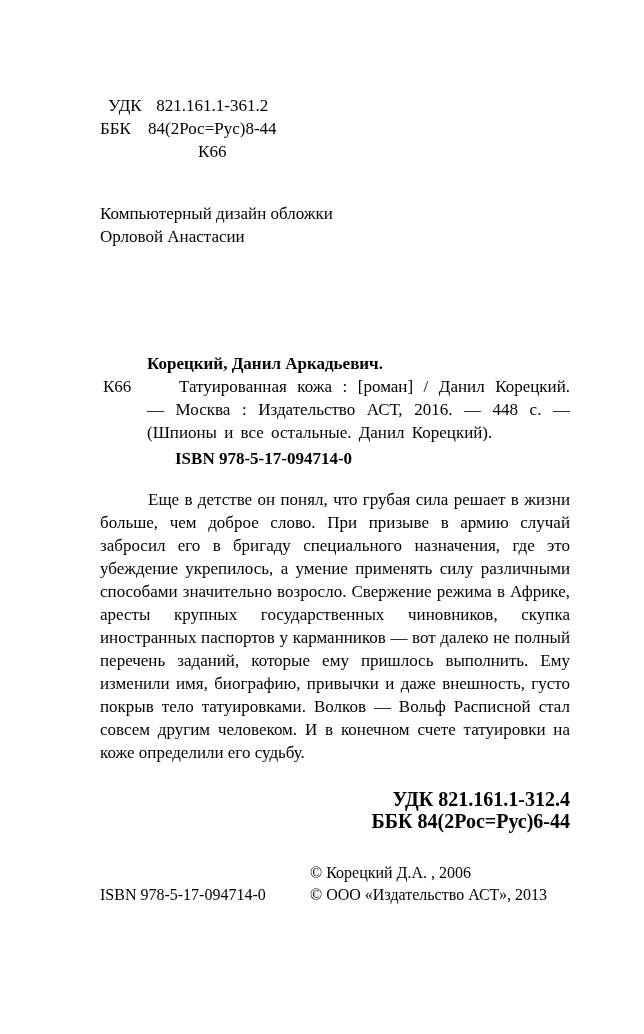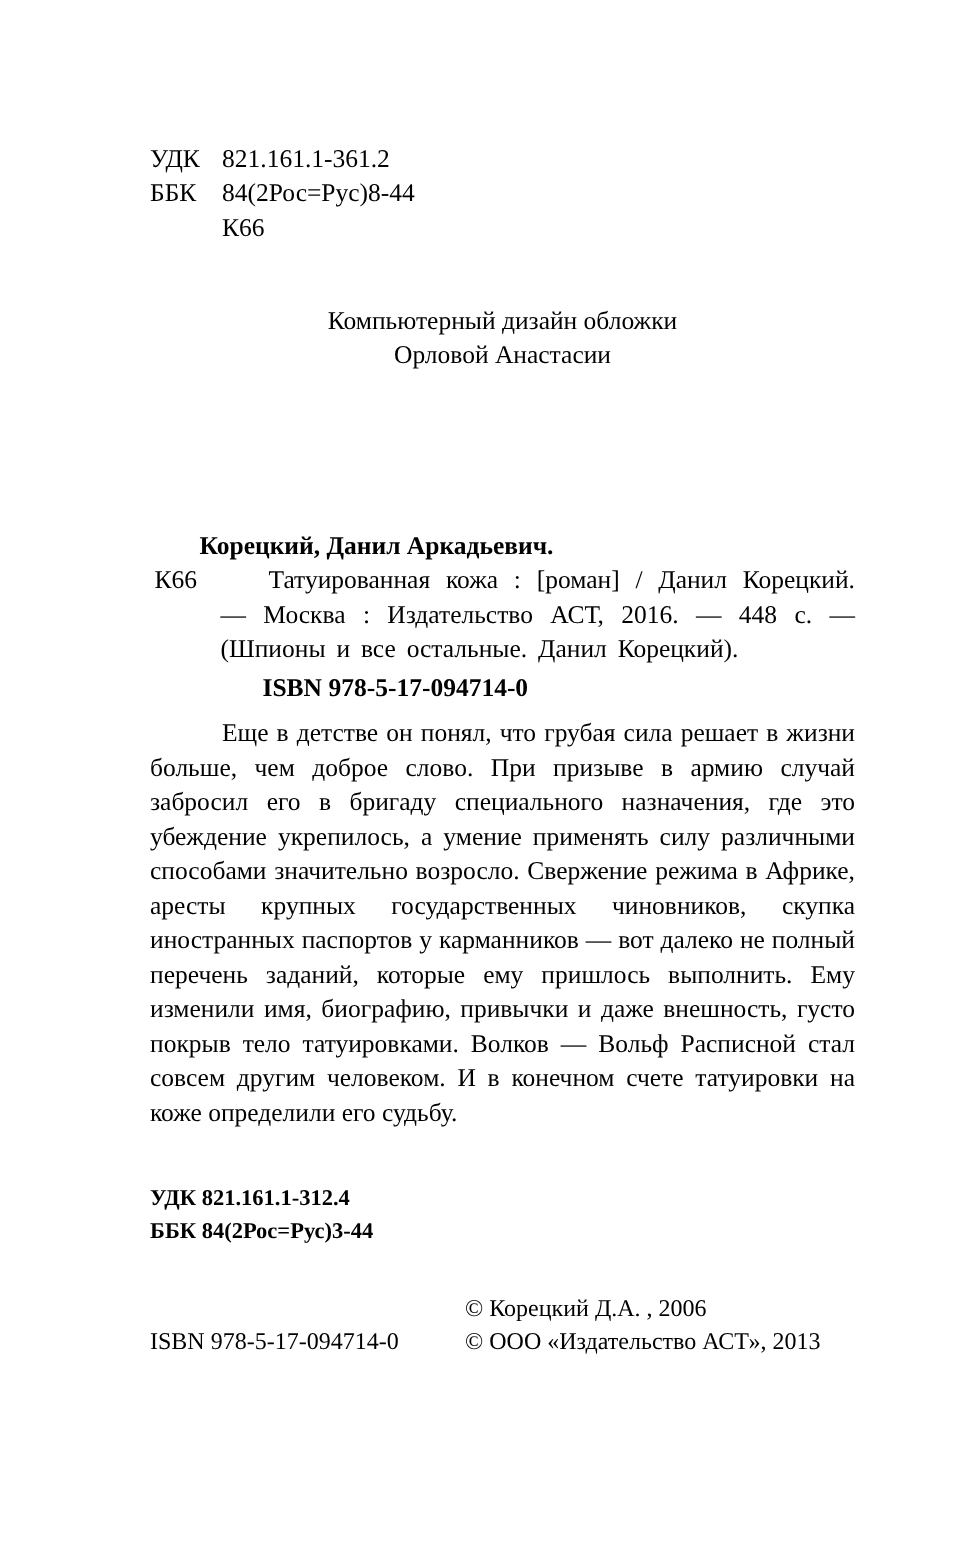--- a/index.html
+++ b/index.html
@@ -18,47 +18,46 @@
     line-height: 23px;
     overflow: hidden;
   }
 
   
   .top-codes {
     position: absolute;
     top: 94px;
     left: 100px;
   }
-  .top-codes .row { display: flex; }
+  .top-codes .row { display: flex; justify-content: center; }
   .top-codes .label {
     display: inline-block;
     width: 48px;
     flex-shrink: 0;
   }
 
   
   .design-credit {
     position: absolute;
     top: 202px;
     left: 100px;
     width: 470px;
-    text-align: center;
   }
   .design-credit .designer { }
 
   
   .catalog {
     position: absolute;
     top: 352px;
     left: 100px;
     width: 470px;
   }
   .author-heading {
     font-weight: bold;
-    margin-left: 33px;
+    margin-left: 47px;
   }
   .bib-entry {
     position: relative;
     margin-left: 47px;
     text-align: justify;
     text-indent: 32px;
     word-spacing: 3px;
   }
   .bib-entry .author-sign {
     position: absolute;
@@ -66,34 +65,34 @@
     top: 0;
     text-indent: 0;
     word-spacing: normal;
   }
   .isbn-mid {
     font-weight: bold;
     margin-left: 75px;
     margin-top: 3px;
   }
   .annotation {
-    margin-top: 7px;
+    margin-top: 18px;
     text-align: justify;
     text-indent: 48px;
   }
 
   
   .right-codes {
     position: absolute;
     top: 788px;
     left: 100px;
     width: 470px;
-    text-align: left;
+    text-align: right;
     font-weight: bold;
-    font-size: 15px;
+    font-size: 20px;
     line-height: 22px;
   }
 
   
   .footer {
     position: absolute;
     top: 862px;
     left: 100px;
     width: 470px;
     font-weight: normal;
@@ -137,21 +136,21 @@
     <div class="bib-entry">
       <span class="author-sign">К66</span>
       <span>Татуированная кожа : [роман] / Данил Корецкий. — Москва : Издательство АСТ, 2016. — 448 с. — (Шпионы и все остальные. Данил Корецкий).</span>
     </div>
     <div class="isbn-mid">ISBN 978-5-17-094714-0</div>
     <div class="annotation">Еще в детстве он понял, что грубая сила решает в жизни больше, чем доброе слово. При призыве в армию случай забросил его в бригаду специального назначения, где это убеждение укрепилось, а умение применять силу различными способами значительно возросло. Свержение режима в Африке, аресты крупных государственных чиновников, скупка иностранных паспортов у карманников — вот далеко не полный перечень заданий, которые ему пришлось выполнить. Ему изменили имя, биографию, привычки и даже внешность, густо покрыв тело татуировками. Волков — Вольф Расписной стал совсем другим человеком. И в конечном счете татуировки на коже определили его судьбу.</div>
   </div>
 
   <div class="right-codes">
     <div>УДК 821.161.1-312.4</div>
-    <div>ББК 84(2Рос=Рус)3-44</div>
+    <div>ББК 84(2Рос=Рус)6-44</div>
   </div>
 
   <div class="footer">
     <div class="frow">
       <span class="fleft"></span>
       <span>© Корецкий Д.А. , 2006</span>
     </div>
     <div class="frow">
       <span class="fleft">ISBN 978-5-17-094714-0</span>
       <span>© ООО «Издательство АСТ», 2013</span>

